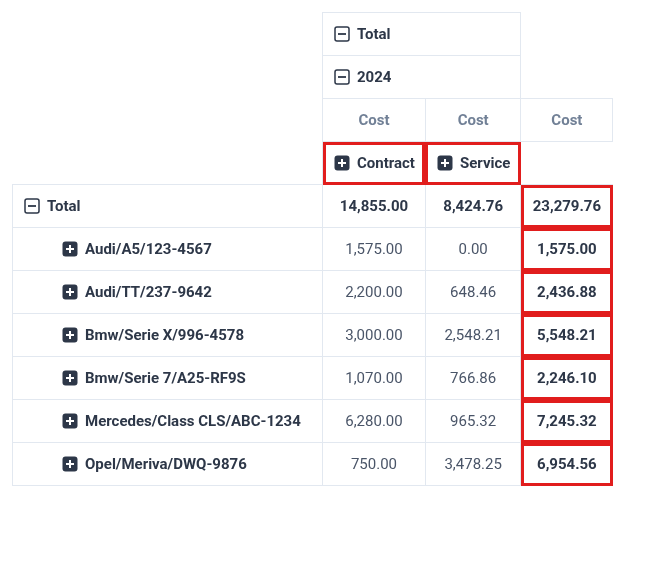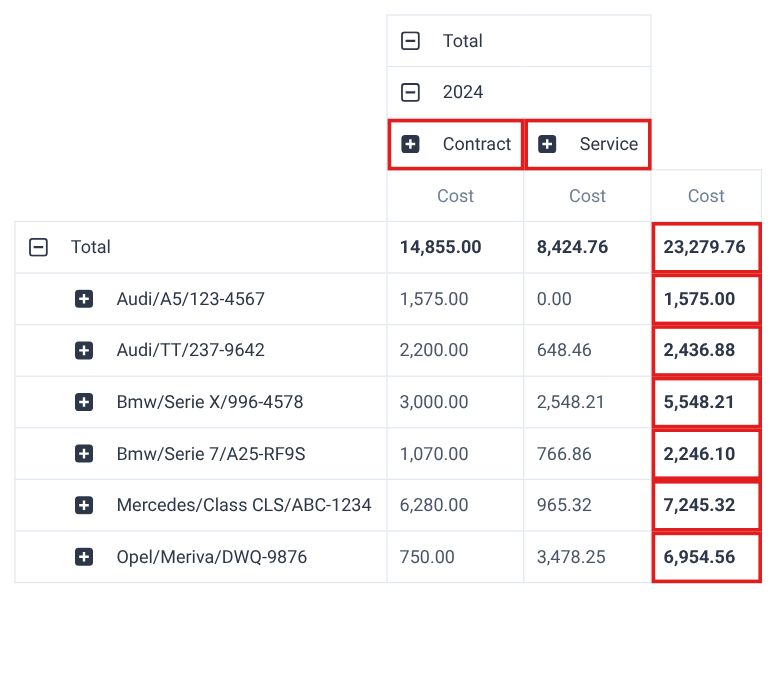--- a/index.html
+++ b/index.html
@@ -19,28 +19,29 @@
   td, th {
     border: 1px solid #e2e8f0;
     padding: 0;
     vertical-align: middle;
   }
   .noborder { border: none; }
   .cell {
     padding: 12px 10px;
     display: flex;
     align-items: center;
-    gap: 18px;
+    gap: 6px;
     white-space: nowrap;
+    font-weight: bold;
   }
   .cell.center { justify-content: center; }
   .hdr-label { color: #2d3748; }
   .sub-hdr { color: #718096; text-align: center; }
   .row-label { color: #2d3748; }
-  .num { text-align: left; color: #4a5568; padding: 12px 10px; display:block;}
+  .num { text-align: center; color: #4a5568; padding: 12px 10px; display:block;}
   .num.bold { font-weight: 700; color: #2d3748; }
   .bold { font-weight: 700; }
   .indent1 { padding-left: 48px; }
   .icon-box {
     display: inline-flex;
     align-items: center;
     justify-content: center;
     width: 18px;
     height: 18px;
     flex: 0 0 18px;
@@ -104,20 +105,33 @@
               </svg>
             </span>
         <span class="hdr-label">2024</span>
       </div>
     </td>
     <td class="noborder"></td>
   </tr>
 
   <tr>
     <td class="noborder"></td>
+    <td>
+          <div class="cell center sub-hdr">Cost</div>
+        </td>
+    <td>
+          <div class="cell center sub-hdr">Cost</div>
+        </td>
+    <td>
+          <div class="cell center sub-hdr">Cost</div>
+        </td>
+  </tr>
+
+  <tr>
+    <td class="noborder"></td>
     <td class="highlight-box">
       <div class="cell">
         <span class="icon-box">
               <svg>
                 <use href="#sym-plus"></use>
               </svg>
             </span>
         <span class="hdr-label">Contract</span>
       </div>
     </td>
@@ -125,33 +139,20 @@
       <div class="cell">
         <span class="icon-box">
               <svg>
                 <use href="#sym-plus"></use>
               </svg>
             </span>
         <span class="hdr-label">Service</span>
       </div>
     </td>
     <td class="noborder"></td>
-  </tr>
-
-  <tr>
-    <td class="noborder"></td>
-    <td>
-          <div class="cell center sub-hdr">Cost</div>
-        </td>
-    <td>
-          <div class="cell center sub-hdr">Cost</div>
-        </td>
-    <td>
-          <div class="cell center sub-hdr">Cost</div>
-        </td>
   </tr>
 
   <tr>
     <td>
       <div class="cell">
         <span class="icon-box">
               <svg>
                 <use href="#sym-minus"></use>
               </svg>
             </span>

